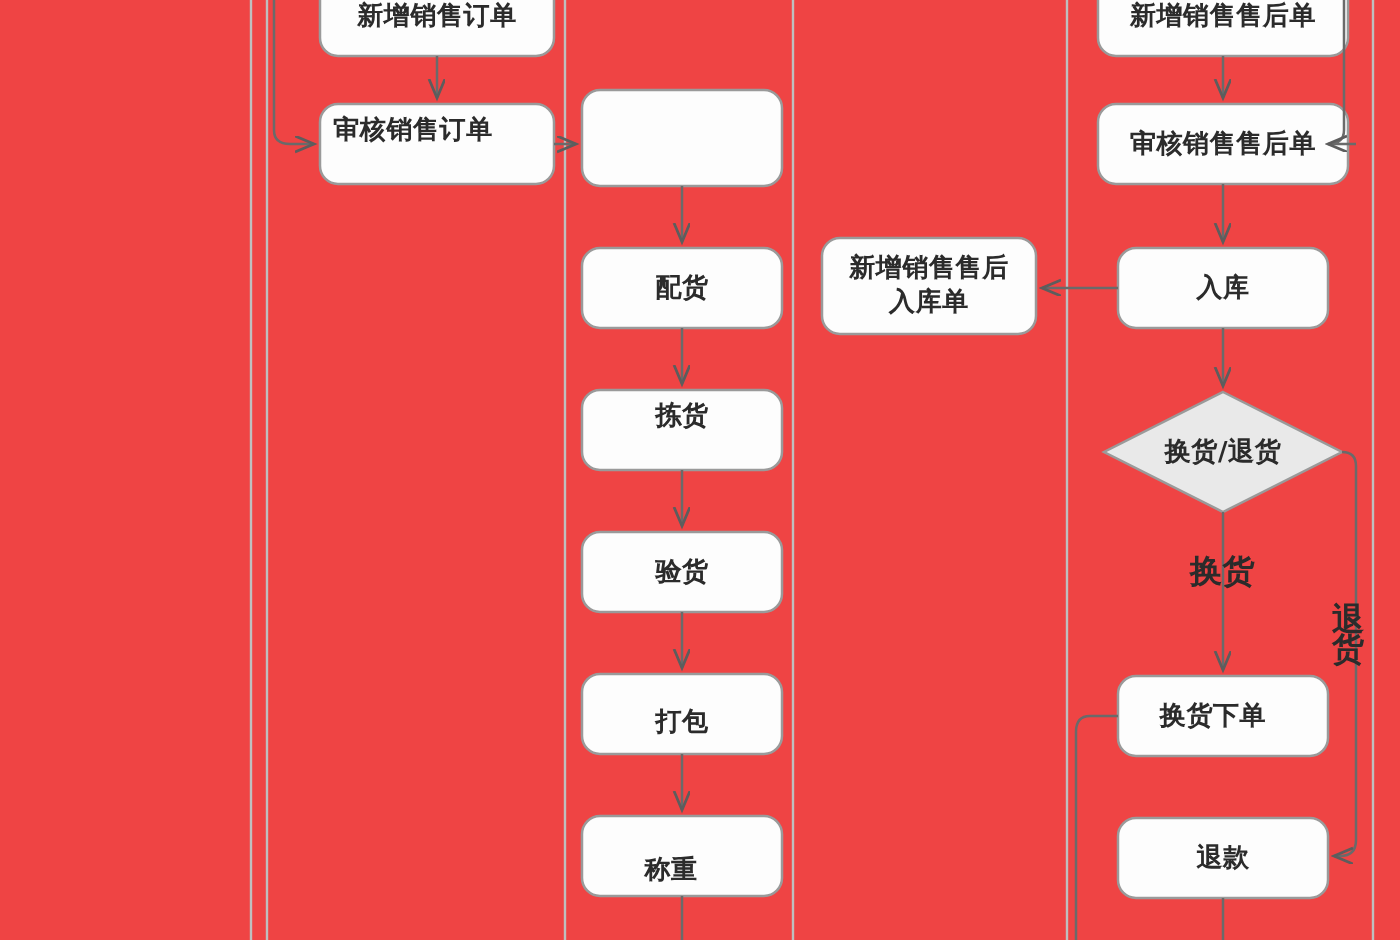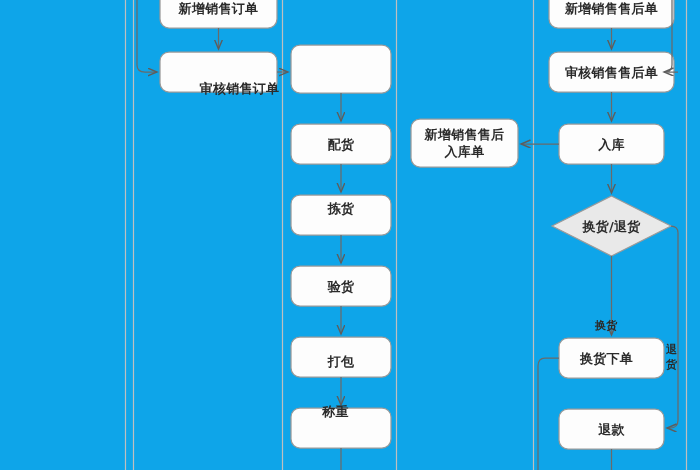--- a/index.html
+++ b/index.html
@@ -7,21 +7,21 @@
     padding: 0;
     background: #ffffff;
   }
   body {
     font-family: "DejaVu Sans", "Liberation Sans", sans-serif;
   }
   #canvas {
     position: relative;
     width: 700px;
     height: 470px;
-    background: #0ea5e9;
+    background: #ef4444;
     overflow: hidden;
   }
   #canvas svg {
     position: absolute;
     left: 0;
     top: 0;
     width: 700px;
     height: 470px;
   }
   .node-label {
@@ -33,28 +33,27 @@
     font-size: 13px;
     line-height: 17px;
     color: #2b2b2b;
     font-weight: 600;
     letter-spacing: 0.3px;
     pointer-events: none;
     white-space: pre-line;
   }
   .edge-label {
     position: absolute;
-    font-size: 11px;
+    font-size: 16px;
     color: #2b2b2b;
     font-weight: 600;
     letter-spacing: 0.3px;
     white-space: pre-line;
     line-height: 15px;
-    text-align: left;
-    margin-top: 40px;
+    text-align: center;
   }
 </style>
 </head>
 <body>
 
 <div id="canvas">
 
   <svg viewBox="0 0 700 470">
     <defs>
       <marker id="arrow" markerWidth="9" markerHeight="9" refX="7.6" refY="3.2" orient="auto" markerUnits="strokeWidth">
@@ -125,32 +124,32 @@
       <path d="M671,226 Q678,226 678,233 L678,420 Q678,428 670,428 L667,428" marker-end="url(#arrow)"></path>
 
       <path d="M559,358 L545,358 Q538,358 538,366 L538,470"></path>
 
       <line x1="611.5" y1="449" x2="611.5" y2="470"></line>
     </g>
   </svg>
 
   <div class="node-label" style="left:160px; top:-12px; width:117px; height:40px;">新增销售订单</div>
 
-  <div class="node-label" style="left:160px; top:68px; width:93px; height:40px;margin-left:33px;">审核销售订单</div>
+  <div class="node-label" style="left:160px; top:45px; width:93px; height:40px;">审核销售订单</div>
 
 
   <div class="node-label" style="left:291px; top:124px; width:100px; height:40px;">配货</div>
 
   <div class="node-label" style="left:291px; top:195px; width:100px; height:27px;">拣货</div>
 
   <div class="node-label" style="left:291px; top:266px; width:100px; height:40px;border-radius:15px;">验货</div>
 
   <div class="node-label" style="left:291px; top:337px; width:100px; height:48px;">打包</div>
 
-  <div class="node-label" style="left:291px; top:392px; width:89px; height:40px;font-family:Liberation Mono, monospace;">称重</div>
+  <div class="node-label" style="left:291px; top:415px; width:89px; height:40px;">称重</div>
 
   <div class="node-label" style="left:411px; top:119px; width:107px; height:48px;">新增销售售后
 入库单</div>
 
   <div class="node-label" style="left:549px; top:-12px; width:125px; height:40px;">新增销售售后单</div>
 
   <div class="node-label" style="left:549px; top:52px; width:125px; height:40px;">审核销售售后单</div>
 
   <div class="node-label" style="left:559px; top:124px; width:105px; height:40px;">入库</div>
 

